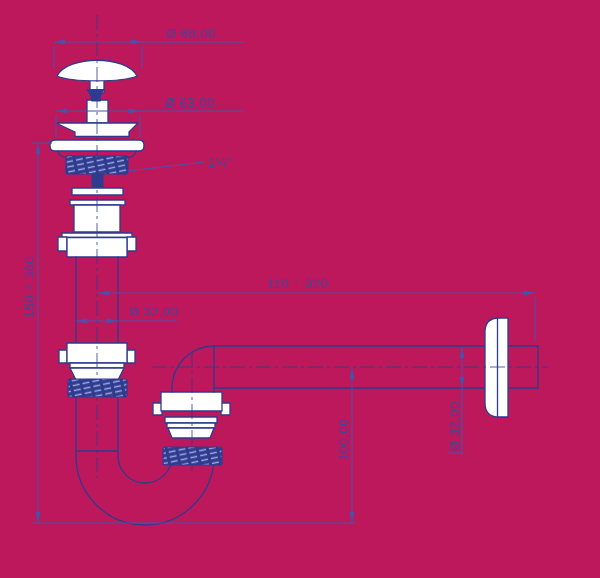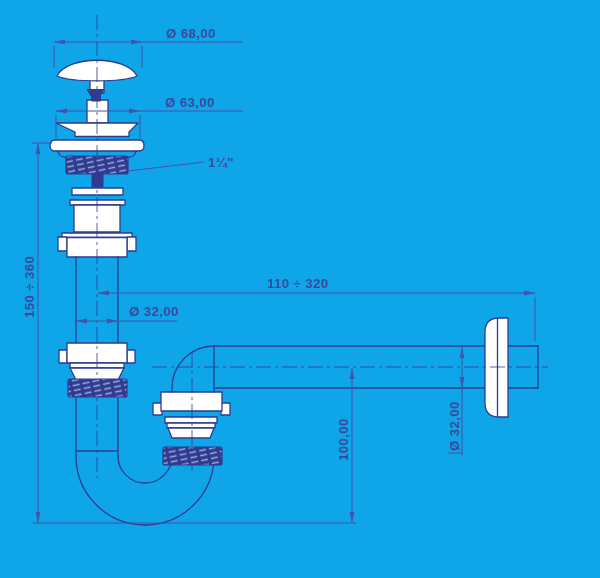--- a/index.html
+++ b/index.html
@@ -1,16 +1,16 @@
 <!DOCTYPE html>
 <html><head>
 <meta charset="utf-8">
 <style>
   html,body{margin:0;padding:0;background:#fff;}
-  .canvas{width:600px;height:578px;background:#0ea5e9;position:relative;overflow:hidden;font-weight:bold;}
+  .canvas{width:600px;height:578px;background:#be185d;position:relative;overflow:hidden;}
   svg{display:block;}
   svg text{font-family:"Liberation Sans",sans-serif;font-size:13.2px;fill:#3c4899;letter-spacing:.4px;}
   .part{stroke:#2e3b8e;stroke-width:1.3;fill:none;stroke-linejoin:round;stroke-linecap:round;}
   .partf{stroke:#2e3b8e;stroke-width:1.3;fill:#ffffff;stroke-linejoin:round;}
   .solid{fill:#2e3b8e;stroke:#2e3b8e;stroke-width:1;stroke-linejoin:round;}
   .thr{fill:url(#thr);stroke:#2e3b8e;stroke-width:1.2;}
   .dim{stroke:#4453ab;stroke-width:1;fill:none;}
   .dimA{fill:#4453ab;stroke:none;}
   .cl{stroke:#2e3b8e;stroke-width:.9;stroke-dasharray:15 4 3 4;fill:none;opacity:.9;}
   .base{stroke:#4453ab;stroke-width:1;fill:none;}

